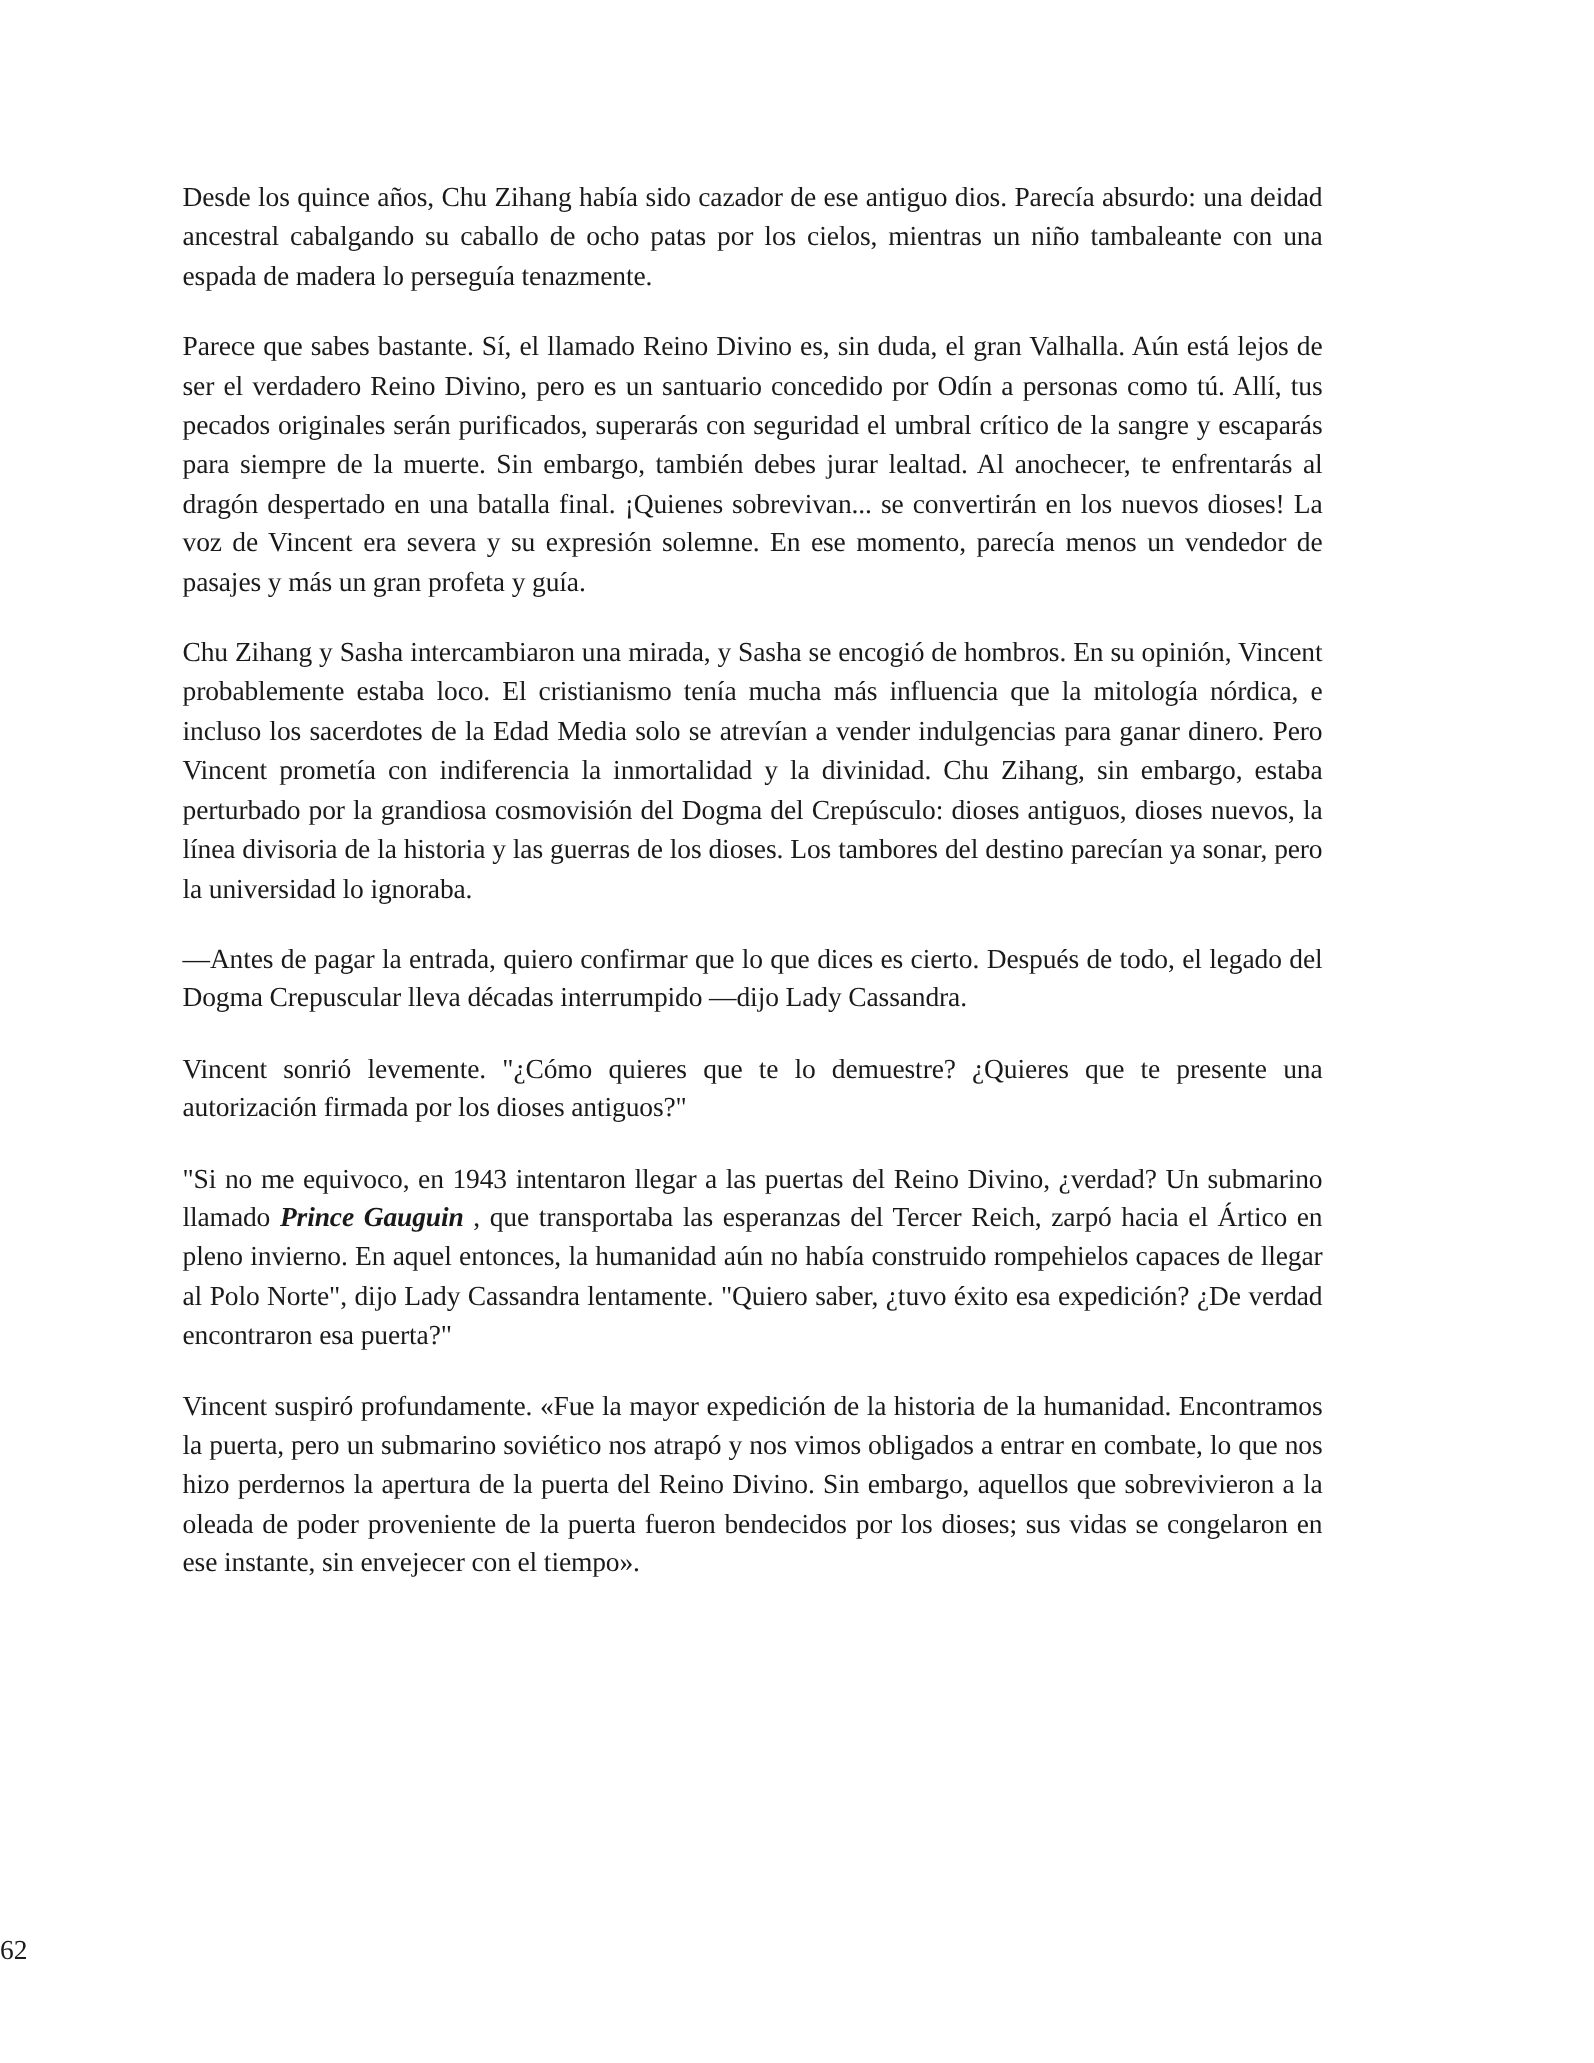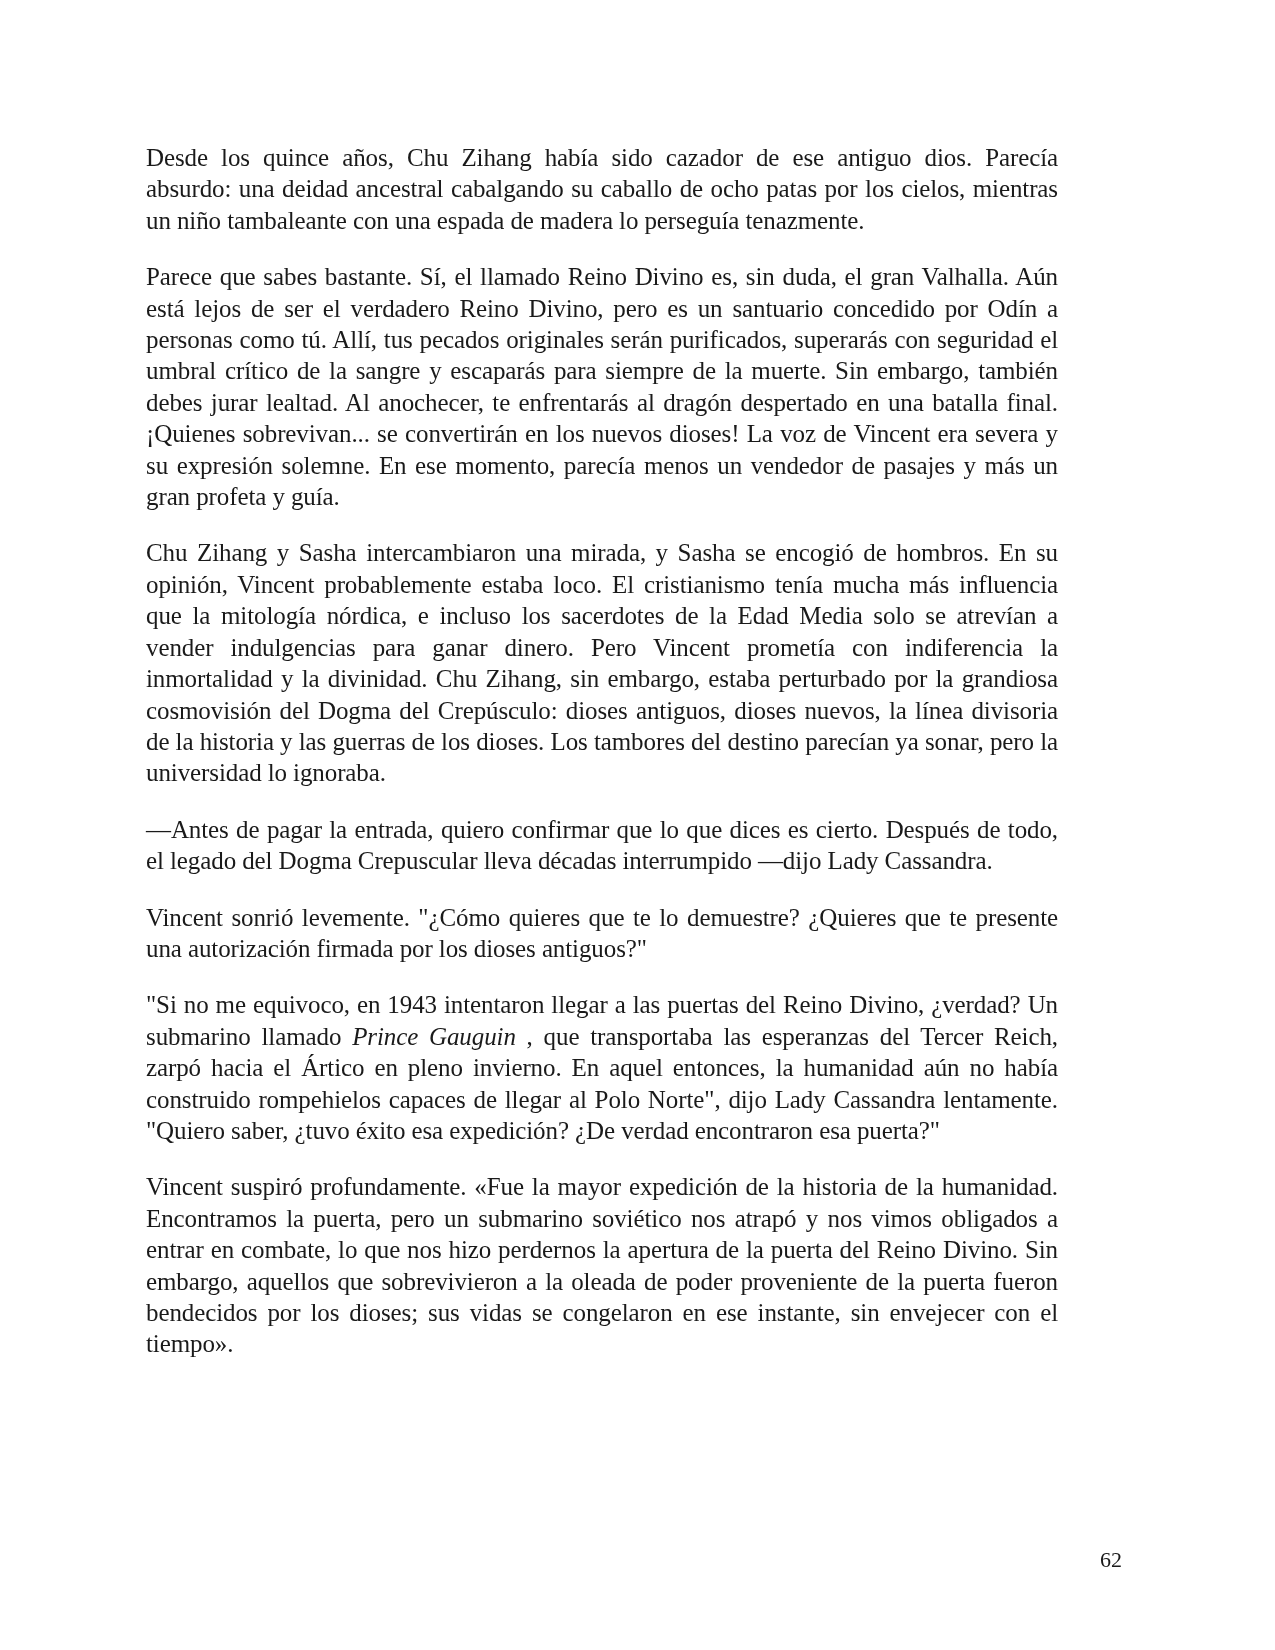--- a/index.html
+++ b/index.html
@@ -24,34 +24,35 @@
       background: #ffffff;
     }
     .content {
       position: absolute;
       left: 146px;
       top: 142px;
       width: 924px;
     }
     .para {
       margin: 0 12px 25px 0;
-      font-size: 25px;
+      font-size: 22px;
       line-height: 31.4px;
       text-align: justify;
       letter-spacing: -0.1px;
     }
     .para em {
       font-style: italic;
+      font-weight: bold;
     }
     .page-number {
       position: absolute;
       left: 0;
       width: 1122px;
       top: 1545px;
-      text-align: right;
+      text-align: left;
       font-size: 22px;
       line-height: 30px;
     }
   </style>
 </head>
 <body>
 
 <div class="page">
   <div class="content">
     <p class="para">Desde los quince años, Chu Zihang había sido cazador de ese antiguo dios. Parecía absurdo: una deidad ancestral cabalgando su caballo de ocho patas por los cielos, mientras un niño tambaleante con una espada de madera lo perseguía tenazmente.</p>

